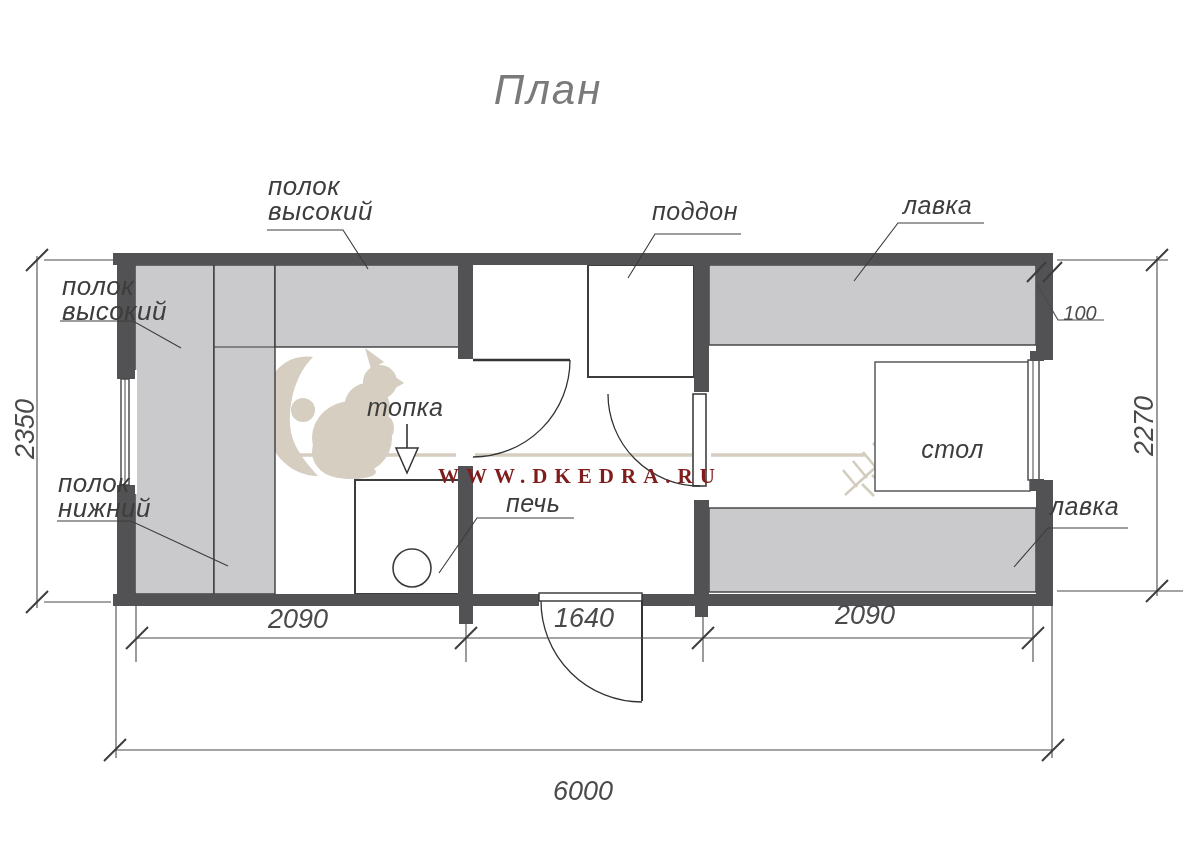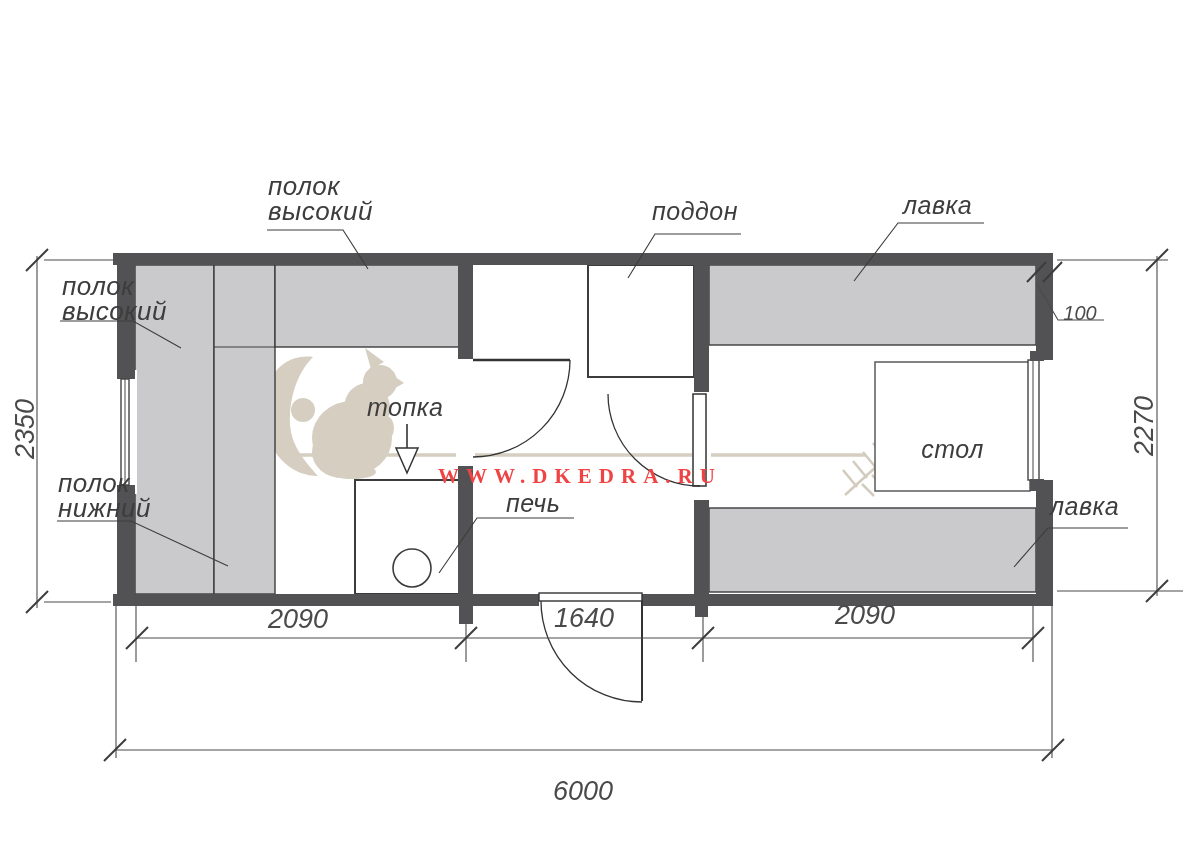--- a/index.html
+++ b/index.html
@@ -13,21 +13,21 @@
        text-align:center;}
   .dim-v{transform:rotate(-90deg);}
   .c{text-align:center;margin-top:30px;}
   #title{position:absolute;left:448px;top:66px;width:200px;text-align:center;
          font-style:italic;font-weight:300;font-size:42px;color:#7a7a7a;letter-spacing:2px;}
   #wm-brand{position:absolute;left:408px;top:381px;width:440px;text-align:center;
             font-family:"Liberation Serif",serif;font-weight:bold;font-size:78px;
             color:#d5cec1;white-space:nowrap;}
   #wm-site{position:absolute;left:430px;top:464px;width:300px;text-align:center;
            font-family:"Liberation Serif",serif;font-weight:bold;font-size:21px;
-           letter-spacing:7px;color:#ef4444;white-space:nowrap;}
+           letter-spacing:7px;color:#7f1d1d;white-space:nowrap;}
 </style>
 </head>
 <body>
 
 <div id="stage">
 
 <svg width="1200" height="848" viewBox="0 0 1200 848">
 
   <g fill="#d5cec1" stroke="none">
     <path d="M313,357 C278,352 258,388 264,422 C270,458 294,476 318,476 C302,458 288,442 290,414 C292,386 302,368 313,357 Z"></path>
@@ -161,20 +161,21 @@
   </g>
 
   <g>
     <line x1="407" y1="424" x2="407" y2="448" stroke="#333" stroke-width="1.6"></line>
     <path d="M396,448 L418,448 L407,473 Z" fill="#ffffff" stroke="#333" stroke-width="1.5"></path>
   </g>
 </svg>
 
 <div id="wm-site">WWW.DKEDRA.RU</div>
 
+<div id="title">План</div>
 
 <div class="lbl" style="left:268px;top:174px;">
   <span>полок</span><br>
   <span>высокий</span>
 </div>
 <div class="lbl" style="left:62px;top:274px;">
   <span>полок</span><br>
   <span>высокий</span>
 </div>
 <div class="lbl" style="left:58px;top:471px;">

